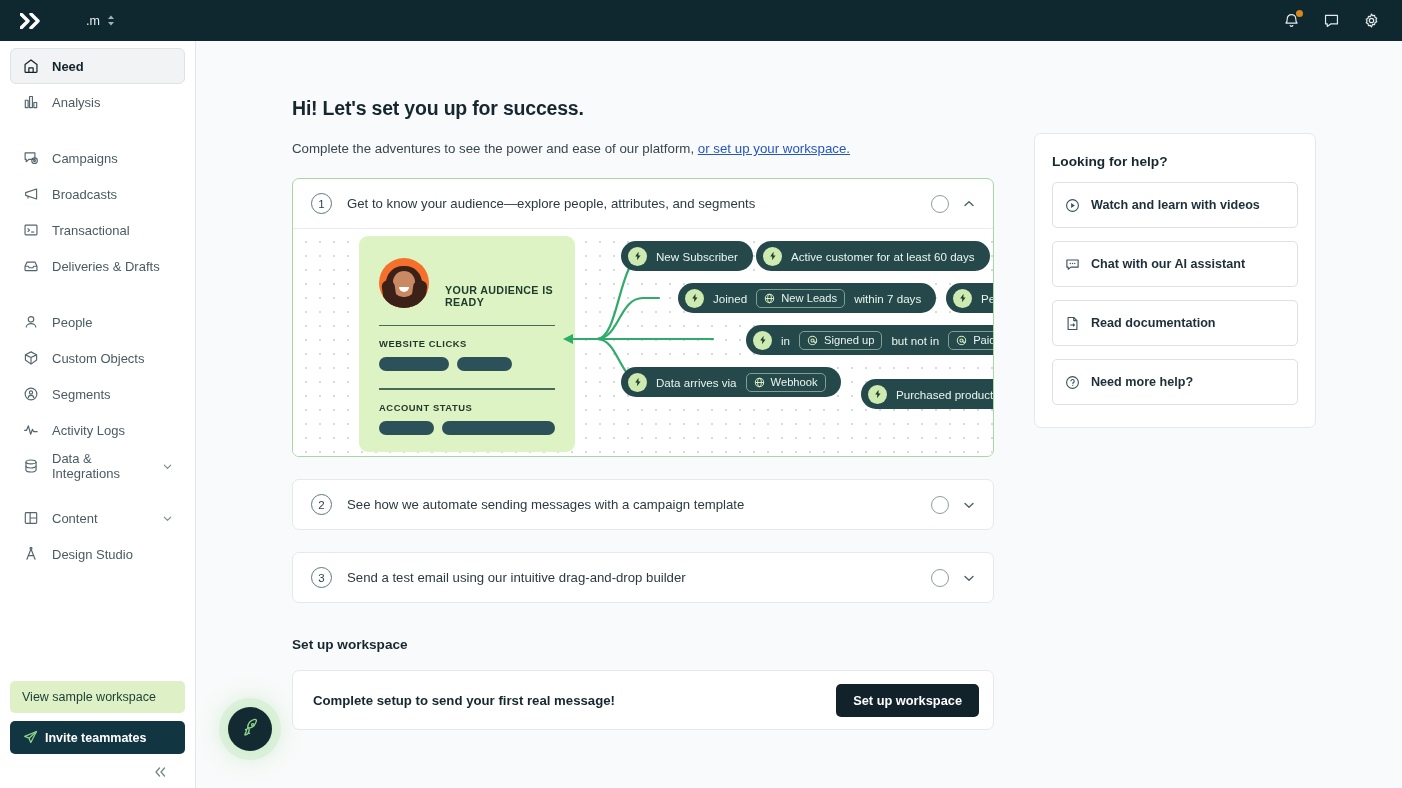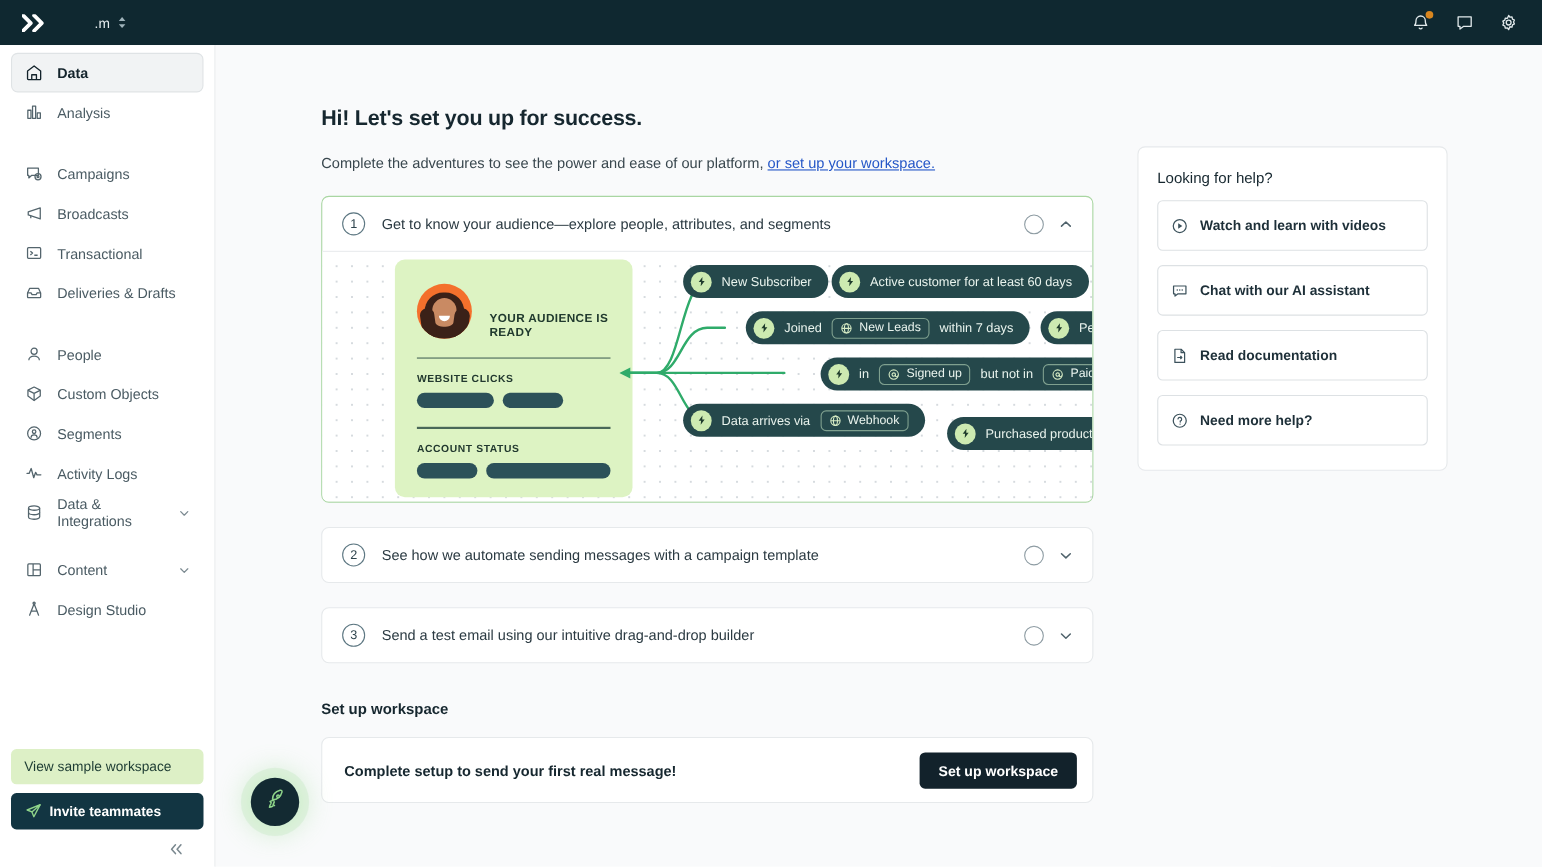--- a/index.html
+++ b/index.html
@@ -149,21 +149,21 @@
   .setup-text { font-size: 13.2px; font-weight: bold; color: #16272f; }
   .setup-btn {
     margin-left: auto; background: #12222b; color: #fff; border: none;
     font-size: 12.8px; font-weight: bold; border-radius: 5px;
     padding: 9px 17px; cursor: pointer; font-family: inherit;
   }
 
   
   .col-right { width: 282px; flex: 0 0 282px; padding-top: 36px; }
   .help-card { background: #ffffff; border: 1px solid #e6e9eb; border-radius: 7px; padding: 20px 17px 22px; }
-  .help-title { font-size: 13.7px; font-weight: normal; color: #16272f; }
+  .help-title { font-size: 13.7px; font-weight: bold; color: #16272f; }
   .help-btn {
     margin-top: 13px; border: 1px solid #dde1e4; border-radius: 5px;
     height: 46px; display: flex; align-items: center; gap: 11px; padding: 0 12px;
     font-size: 12.6px; font-weight: bold; color: #1d2f38; cursor: pointer; background: #fff;
   }
   .help-btn .hico { color: #3c525c; line-height: 0; flex: 0 0 15px; }
 
   
   .fab {
     position: absolute; left: 228px; bottom: 37px; width: 44px; height: 44px;
@@ -219,21 +219,21 @@
 
     <nav class="sidebar">
 
       <div class="nav-item active">
         <span class="nv-ico">
           <svg width="16" height="16" viewBox="0 0 18 18" fill="none" stroke="currentColor" stroke-width="1.35" stroke-linejoin="round">
               <path d="M2.3 7.4L9 2.2l6.7 5.2v8a.8.8 0 0 1-.8.8H3.1a.8.8 0 0 1-.8-.8z"></path>
               <path d="M6.6 16.2v-5h4.8v5"></path>
             </svg>
         </span>
-        <span>Data</span>
+        <span>Need</span>
       </div>
 
       <div class="nav-item">
         <span class="nv-ico">
           <svg width="16" height="16" viewBox="0 0 18 18" fill="none" stroke="currentColor" stroke-width="1.3" stroke-linejoin="round">
               <rect x="2.6" y="7" width="3.2" height="8.3"></rect>
               <rect x="7.4" y="2.8" width="3.2" height="12.5"></rect>
               <rect x="12.2" y="9.6" width="3.2" height="5.7"></rect>
             </svg>
         </span>

